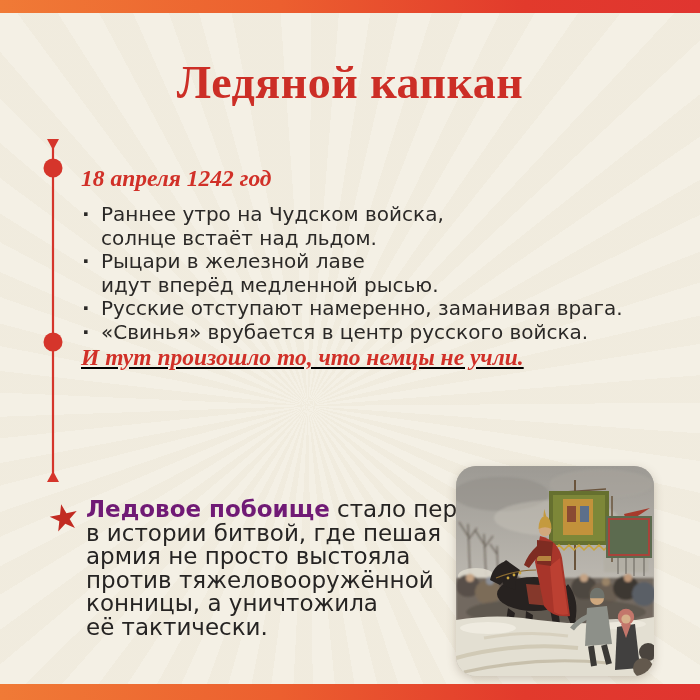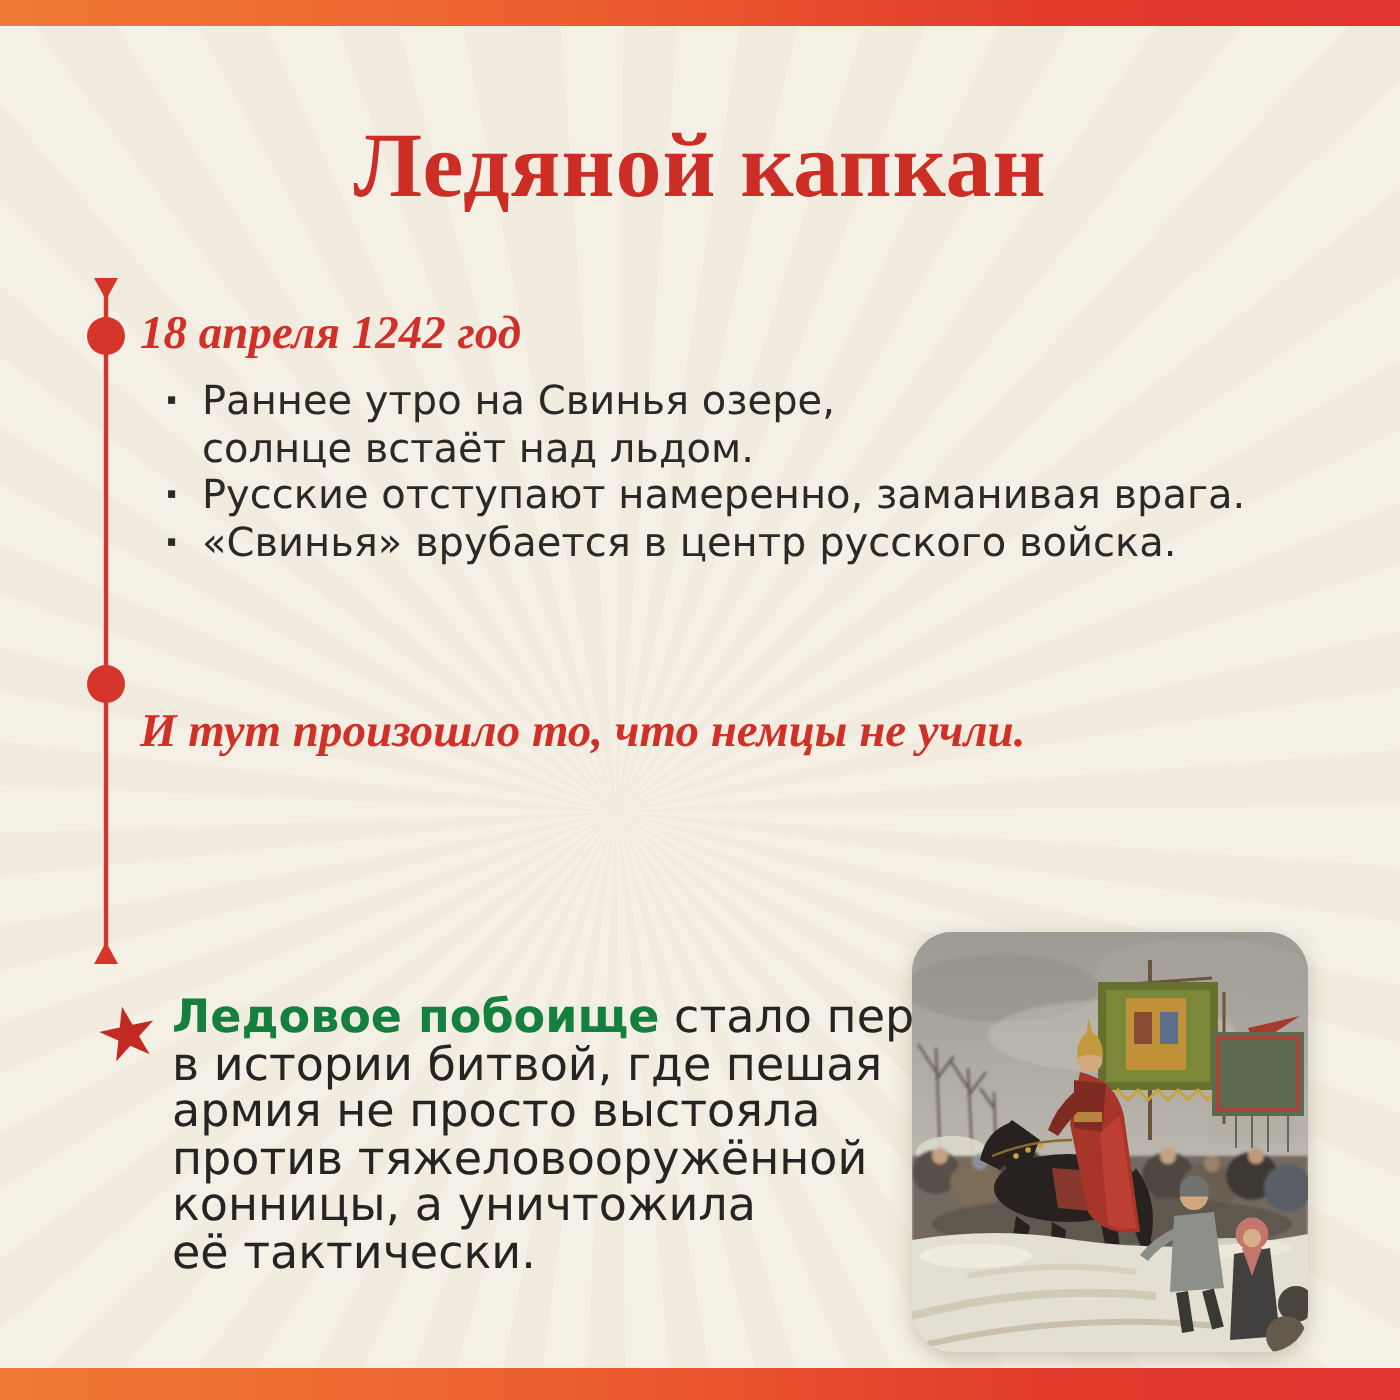--- a/index.html
+++ b/index.html
@@ -31,23 +31,23 @@
     margin:0;text-align:center;
     font-family:"Liberation Serif","DejaVu Serif",serif;
     font-weight:bold;font-size:46px;line-height:1.1;
     color:#cc2e26;letter-spacing:.5px;
   }
 
   .timeline-svg{position:absolute;left:38px;top:135px;}
 
   .section{position:absolute;left:70px;}
   .section.first{top:153px;}
-  .section.second{top:352px;}
+  .section.second{top:332px;text-decoration:underline;}
   .section h2{
-    margin:0;
+    margin:11px;
     font-family:"Liberation Serif","DejaVu Serif",serif;
     font-style:italic;font-weight:bold;
     font-size:23.5px;line-height:1.2;
     color:#d13028;
   }
   .section ul{
     list-style:none;margin:8px 0 0 0;padding:0 0 0 12px;
   }
   .section li{
     position:relative;
@@ -70,21 +70,21 @@
     font-family:"DejaVu Sans",sans-serif;
   }
   .conclusion p{
     margin:0 0 0 38px;
     font-size:23px;line-height:23.5px;
     font-weight:500;
     color:#262423;
     white-space:pre;
   }
   .conclusion .hl{
-    color:#15803d;font-weight:bold;
+    color:#701a75;font-weight:bold;
   }
 
   .painting{
     position:absolute;left:456px;top:466px;
     width:198px;height:210px;
     border-radius:20px;overflow:hidden;
     box-shadow:0 3px 10px rgba(90,70,50,.25);
     background:#b9b5ad;
   }
   .painting svg{display:block;width:100%;height:100%;}
@@ -102,22 +102,24 @@
     <polygon points="9,4 21,4 15,15" fill="#d5352b"></polygon>
     <line x1="15" y1="10" x2="15" y2="340" stroke="#d5352b" stroke-width="2.2"></line>
     <circle cx="15" cy="33" r="9.5" fill="#d5352b"></circle>
     <circle cx="15" cy="207" r="9.5" fill="#d5352b"></circle>
     <polygon points="9,347 21,347 15,336" fill="#d5352b"></polygon>
   </svg>
 
   <section class="section first">
     <h2>18 апреля 1242 год</h2>
     <ul>
-      <li>Раннее утро на Свинья озере,
+      <li>Раннее утро на Чудском войска,
 солнце встаёт над льдом.</li>
+      <li>Рыцари в железной лаве
+идут вперёд медленной рысью.</li>
       <li>Русские отступают намеренно, заманивая врага.</li>
       <li>«Свинья» врубается в центр русского войска.</li>
     </ul>
   </section>
 
   <section class="section second">
     <h2>И тут произошло то, что немцы не учли.</h2>
     <ul>
     </ul>
   </section>

